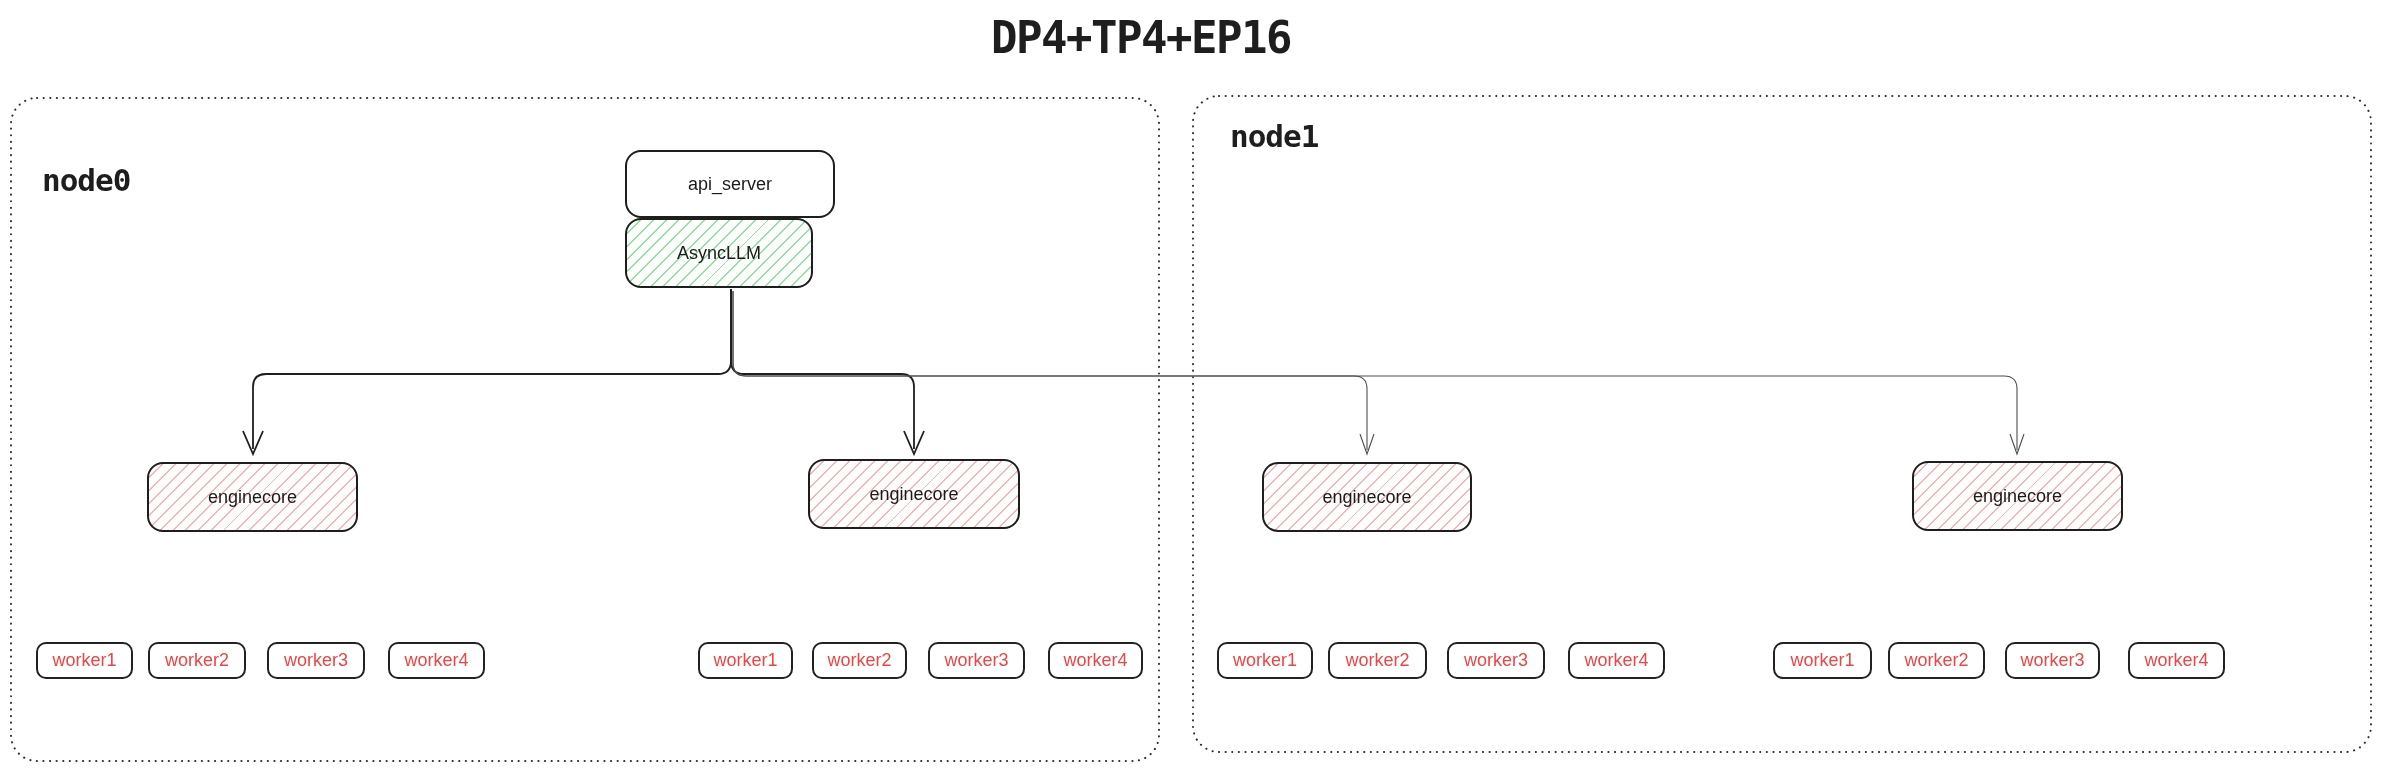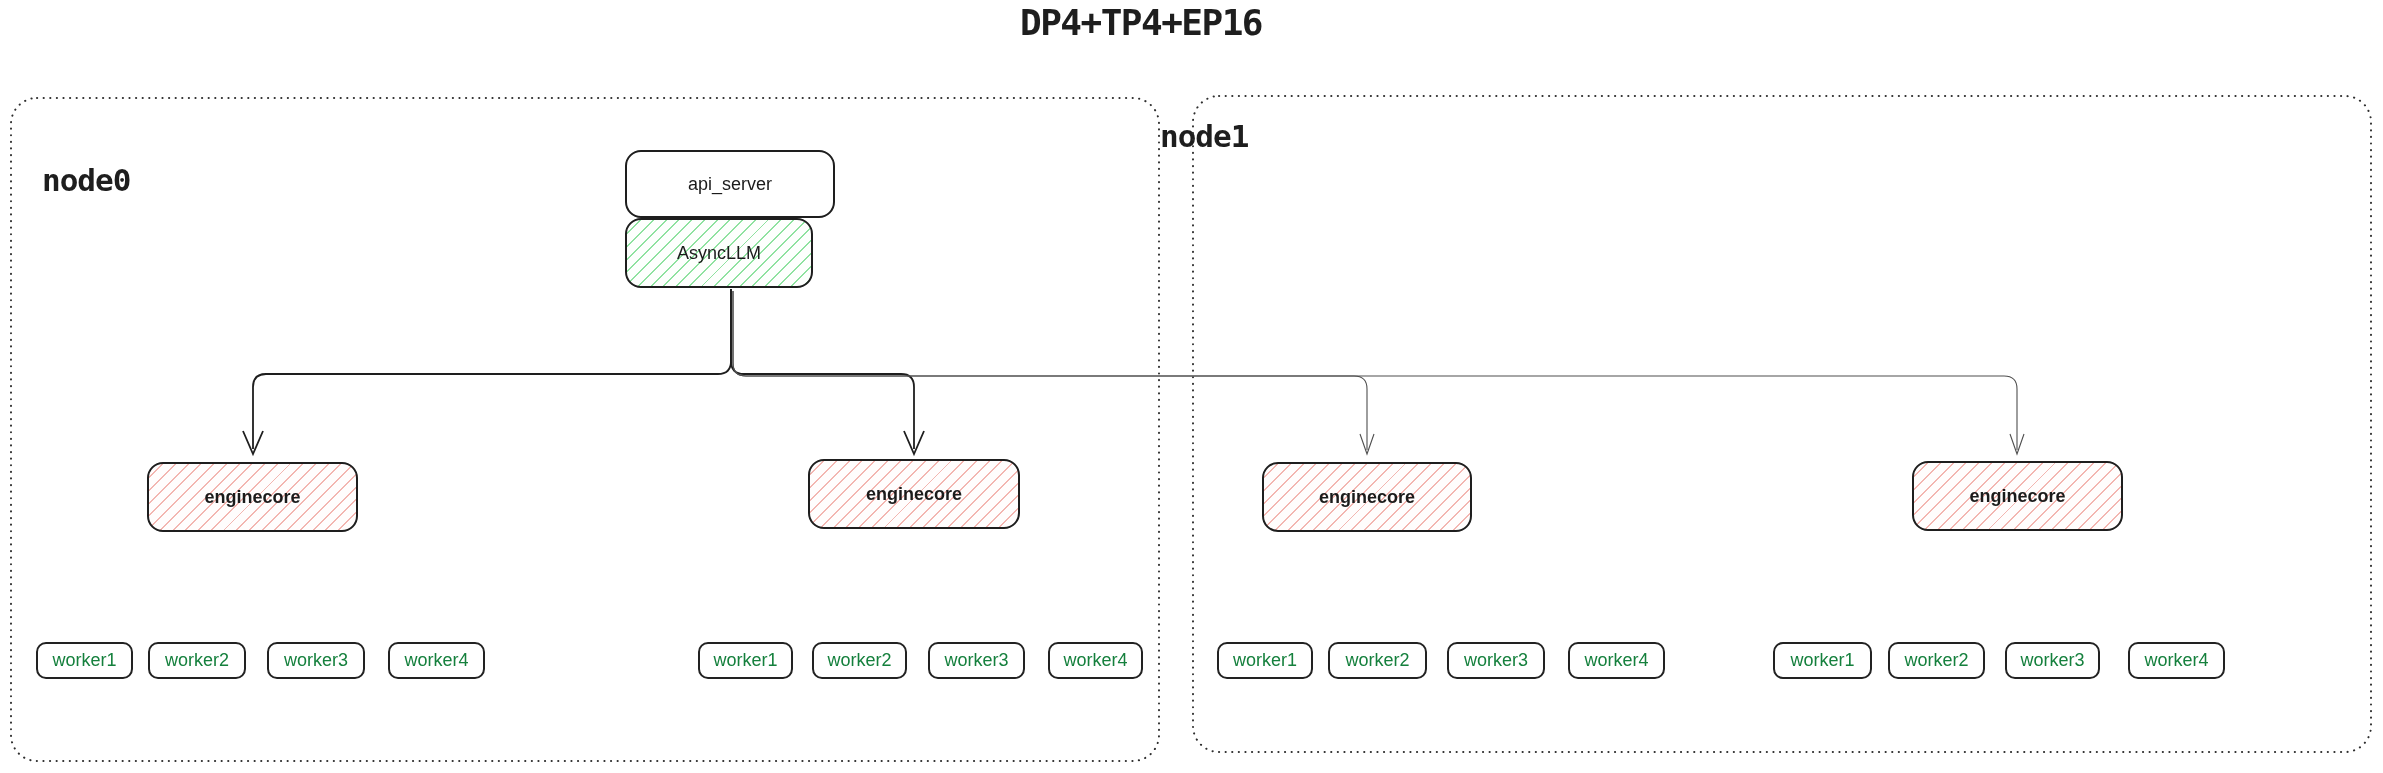--- a/index.html
+++ b/index.html
@@ -10,51 +10,50 @@
     font-family:"Liberation Sans","DejaVu Sans",sans-serif;
     color:#1e1e1e;
     overflow:hidden;
   }
   .hand{
     font-family:"DejaVu Sans Mono","Liberation Mono",monospace;
     font-weight:700;
     color:#1e1e1e;
   }
   #title{
-    position:absolute;left:941px;top:2px;width:400px;
-    text-align:center;font-size:36px;letter-spacing:-1.5px;
+    position:absolute;left:941px;top:12px;width:400px;
+    text-align:center;font-size:44px;letter-spacing:-1.5px;
     white-space:nowrap;
   }
   .node-label{
     position:absolute;font-size:31px;letter-spacing:-1px;white-space:nowrap;
   }
   #node0-label{left:42px;top:162px;}
-  #node1-label{left:1160px;top:118px;}
+  #node1-label{left:1230px;top:118px;}
   svg.overlay{position:absolute;left:0;top:0;z-index:1;}
   .box{
     position:absolute;box-sizing:border-box;
     border:2px solid #1e1e1e;border-radius:16px;
     background:#ffffff;
     display:flex;align-items:center;justify-content:center;
     font-size:18px;color:#1b1b1b;z-index:2;white-space:nowrap;
   }
   .hatch-green{
     background-color:#fdfffd;
     background-image:repeating-linear-gradient(135deg,#8fe2a0 0px,#8fe2a0 1.4px,transparent 1.4px,transparent 9px);
   }
   .hatch-red{
     background-color:#fffdfd;
     background-image:repeating-linear-gradient(135deg,#f3b6b1 0px,#f3b6b1 1.4px,transparent 1.4px,transparent 9px);
-    font-weight:bold;
   }
   .worker{
     position:absolute;box-sizing:border-box;top:642px;height:37px;
     border:2px solid #222222;border-radius:10px;background:#ffffff;
     display:flex;align-items:center;justify-content:center;
-    font-size:18px;color:#15803d;z-index:2;white-space:nowrap;
+    font-size:18px;color:#ef4444;z-index:2;white-space:nowrap;
   }
 </style>
 </head>
 <body>
 
 <div id="canvas">
 
   <div id="title" class="hand">DP4+TP4+EP16</div>
 
   <svg class="overlay" width="2383" height="773" viewBox="0 0 2383 773">

